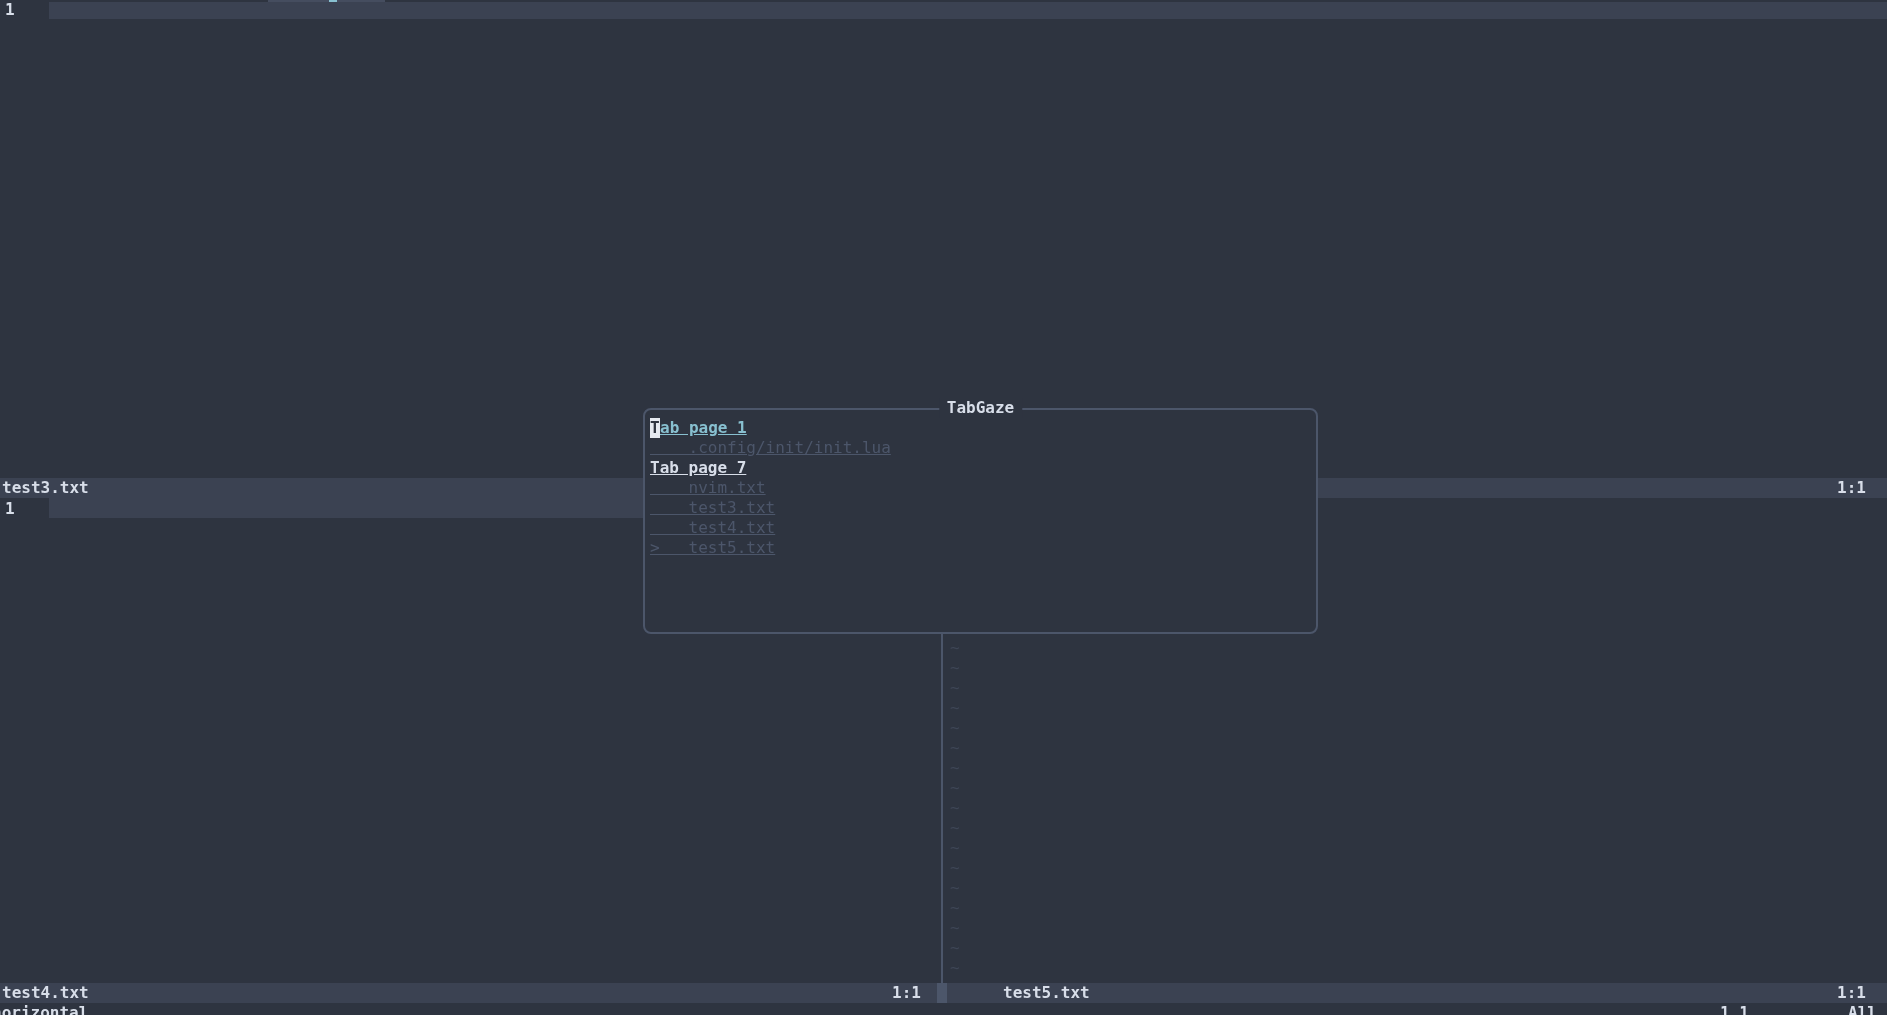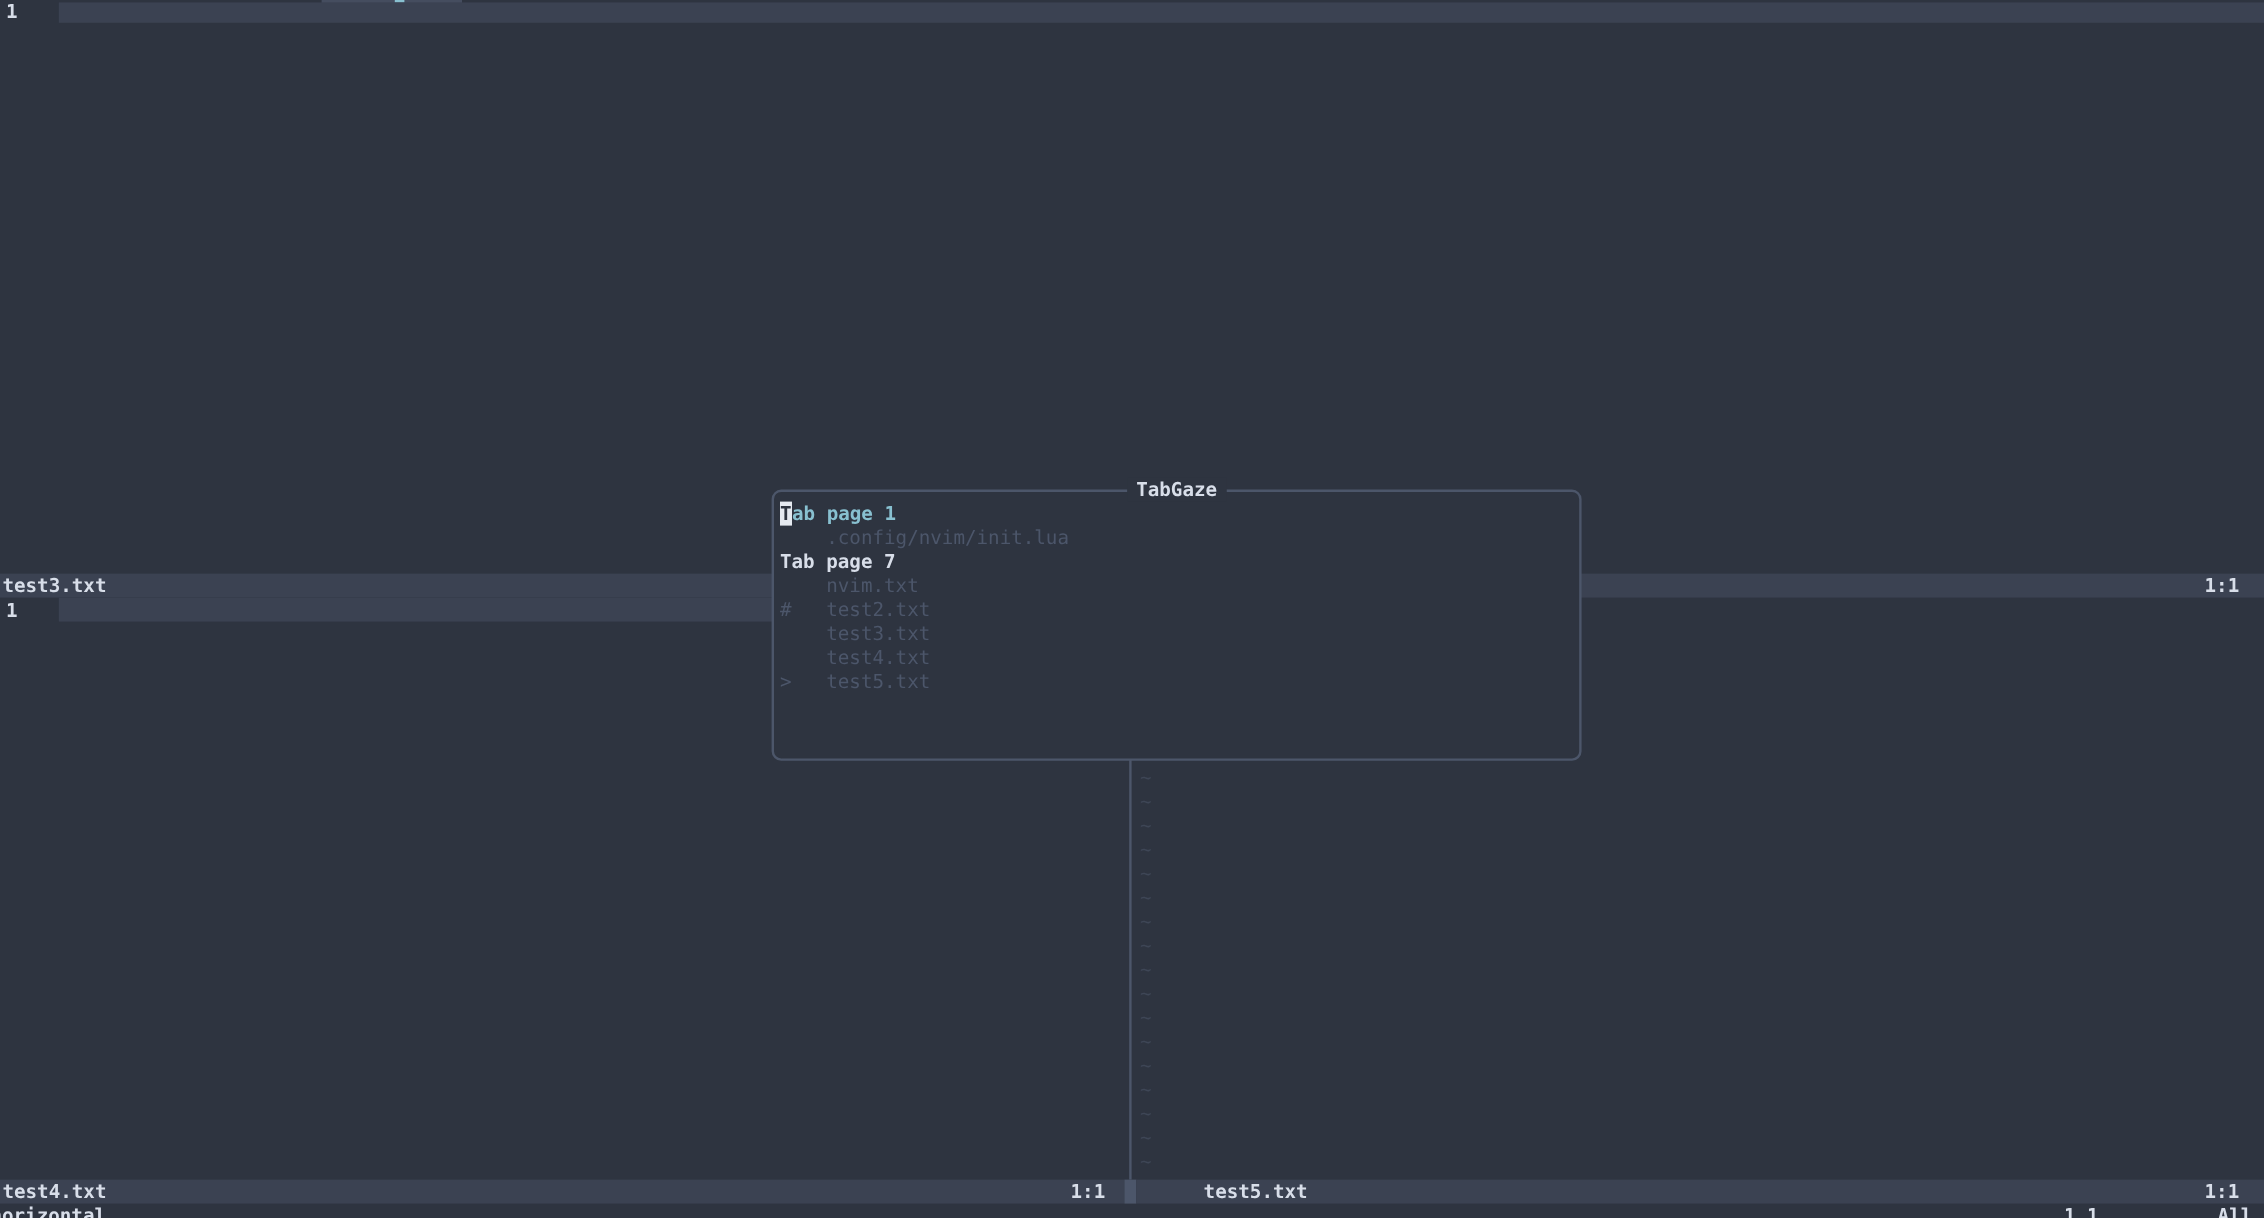--- a/index.html
+++ b/index.html
@@ -53,21 +53,21 @@
     background:#2e3440;
     border:2px solid #4c566a;
     border-radius:8px;
   }
   .float-title {
     position:absolute; top:-12px; left:50%; transform:translateX(-50%);
     background:#2e3440; padding:0 8px;
     font-weight:bold; color:#d8dee9; white-space:pre;
   }
   .float-body { position:absolute; left:5px; right:5px; top:8px; }
-  .tg-row { height:20px; white-space:pre; }
+  .tg-row { height:20px; white-space:pre;text-decoration:underline; }
   .tg-row.tab { color:#d8dee9; font-weight:bold; }
   .tg-row.tab-current { color:#88c0d0; font-weight:bold; }
   .tg-row.file { color:#4c566a; font-weight:normal; }
   .cursor-block {
     display:inline-block; width:10px;
     background:#e5e9f0; color:#2e3440;
   }
 </style>
 </head>
 <body>
@@ -127,21 +127,20 @@
 <div class="abs cmdline">
   <span class="cmd-msg">horizontal</span>
   <span class="ruler-pos">1,1</span>
   <span class="ruler-scroll">All</span>
 </div>
 
 <div class="abs float">
   <div class="float-title">TabGaze</div>
   <div class="float-body">
       <div class="tg-row tab-current"><span class="cursor-block">T</span>ab page 1</div>
-      <div class="tg-row file">    .config/nvim/init.lua</div>
+      <div class="tg-row file">    .config/init/init.lua</div>
       <div class="tg-row tab">Tab page 7</div>
       <div class="tg-row file">    nvim.txt</div>
-      <div class="tg-row file">#   test2.txt</div>
       <div class="tg-row file">    test3.txt</div>
       <div class="tg-row file">    test4.txt</div>
       <div class="tg-row file">&gt;   test5.txt</div>
     </div>
 </div>
 
 </body></html>

